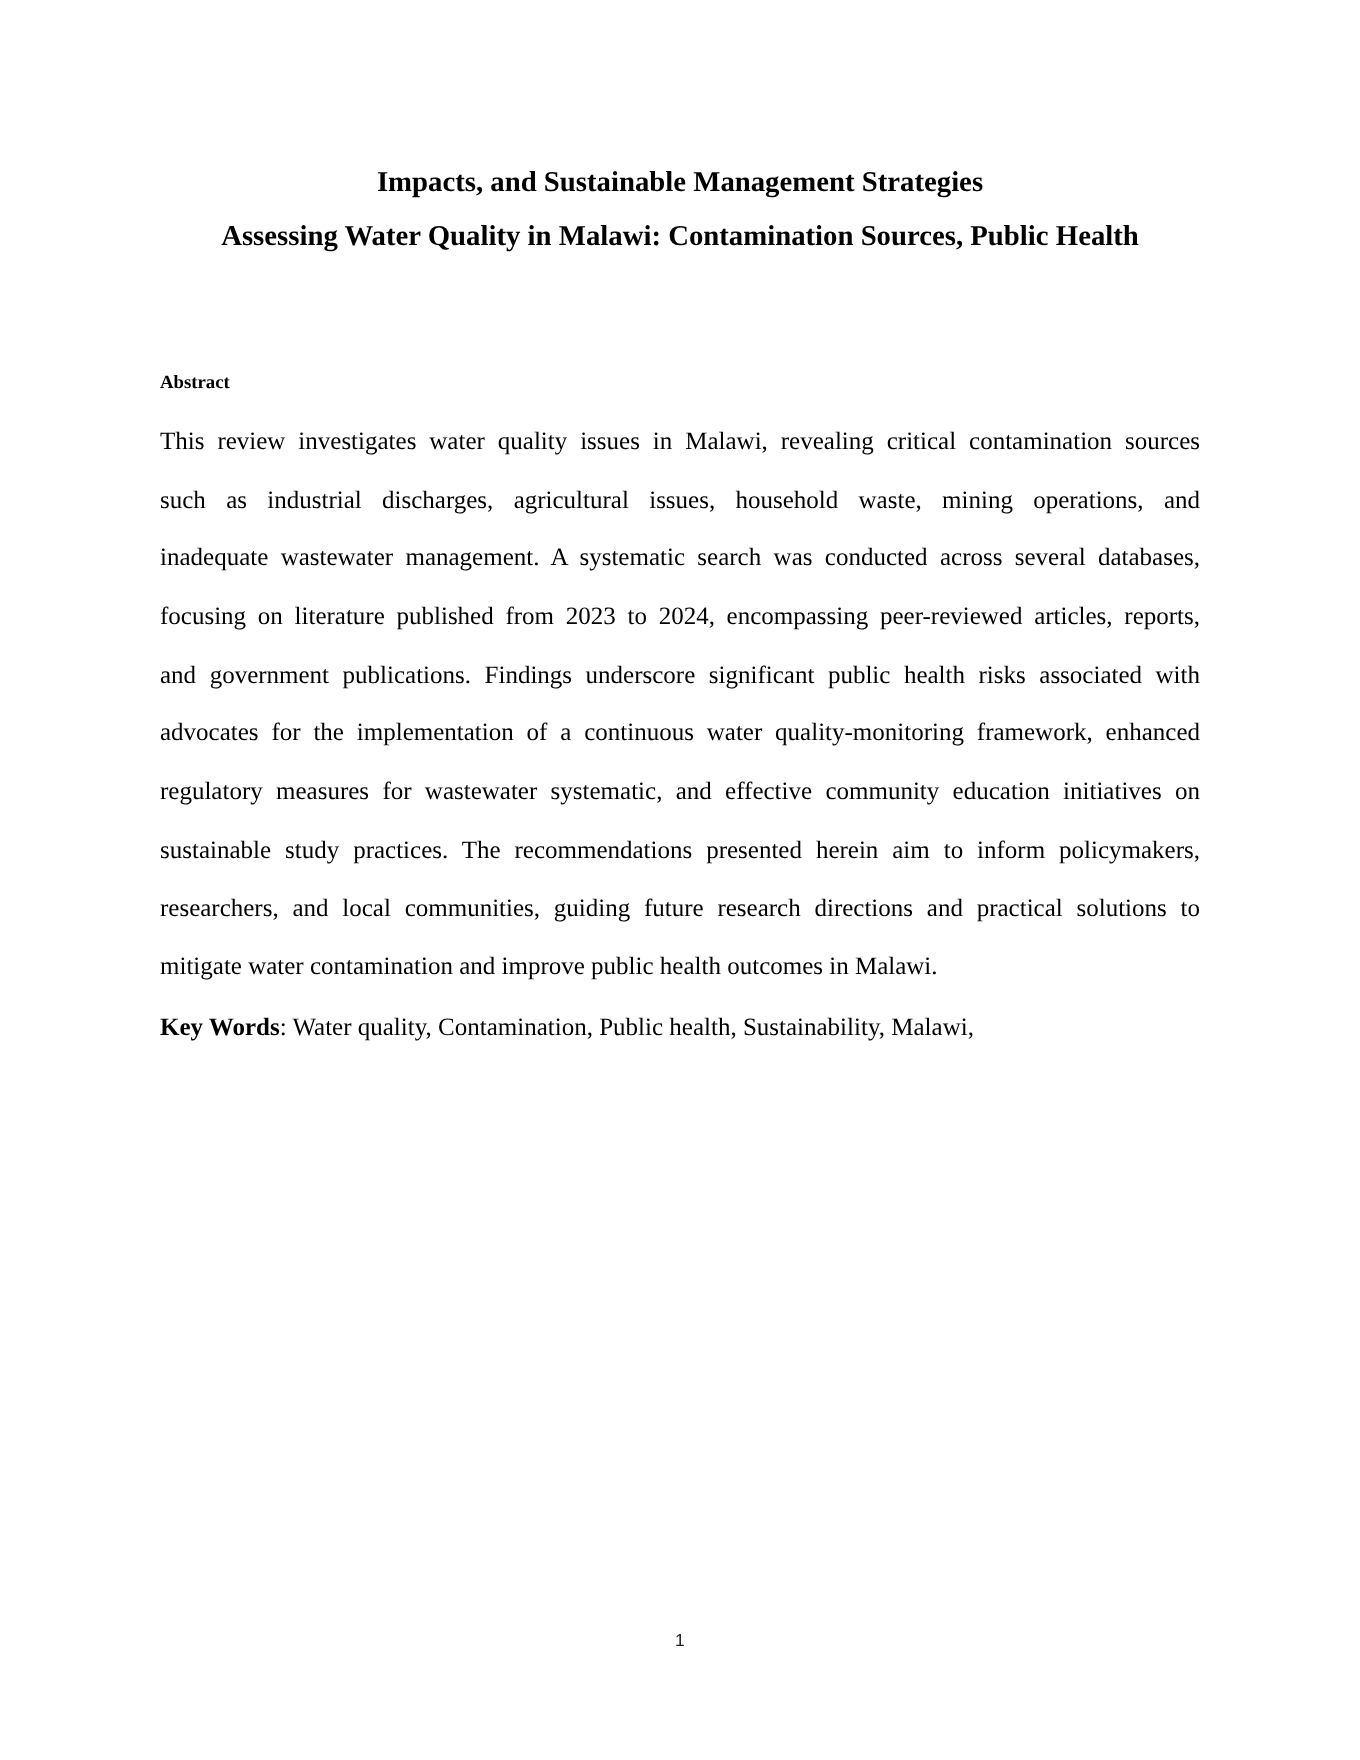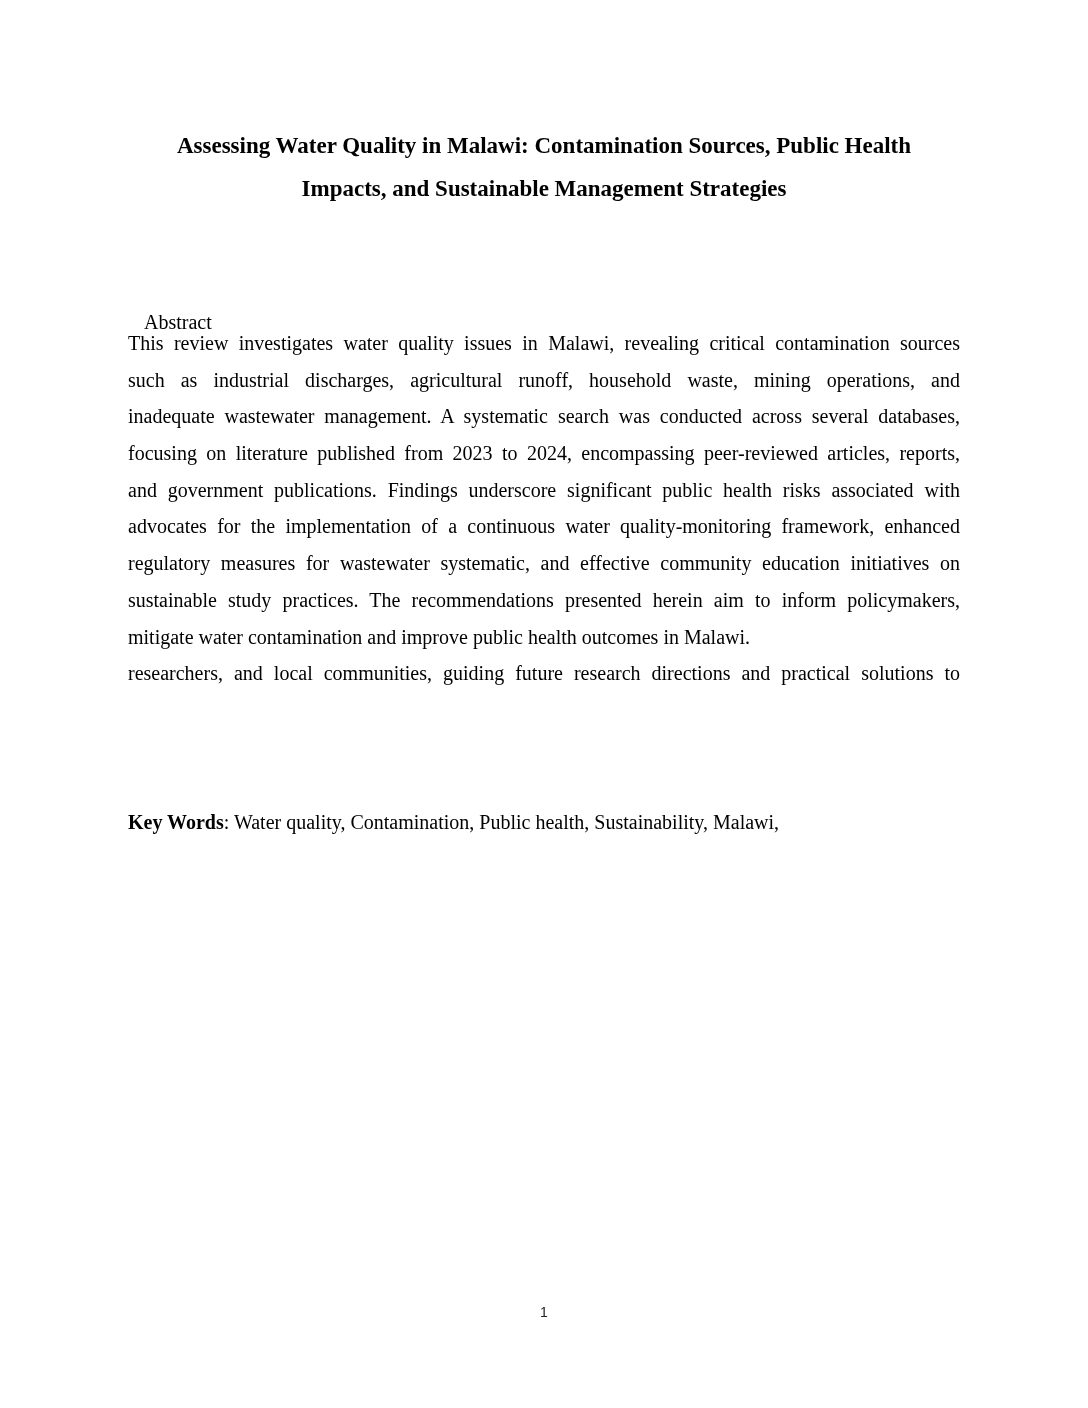--- a/index.html
+++ b/index.html
@@ -31,40 +31,41 @@
       font-weight: bold;
       font-size: 23px;
       line-height: 43px;
       margin: 0;
     }
     .title span { display: block; }
     .abstract-heading {
       position: absolute;
       left: 128px;
       top: 293px;
-      font-weight: normal;
-      font-size: 20px;
+      font-weight: bold;
+      font-size: 15px;
       line-height: 26px;
-      margin: 16px;
+      margin: 0;
     }
     .abstract-body {
       position: absolute;
       left: 128px;
       top: 325px;
       width: 832px;
       font-size: 20px;
       line-height: 36.7px;
       margin: 0;
     }
     .abstract-body .line {
       display: block;
       text-align: justify;
       text-align-last: justify;
       white-space: nowrap;
       height: 36.7px;
+      margin-top: 10px;
     }
     .abstract-body .line.last {
       text-align-last: left;
     }
     .keywords {
       position: absolute;
       left: 128px;
       top: 808px;
       font-size: 20px;
       line-height: 28px;
@@ -83,36 +84,36 @@
       line-height: 18px;
       color: #222222;
     }
   </style>
 </head>
 <body>
 
 <div class="page">
 
   <h1 class="title">
+    <span>Impacts, and Sustainable Management Strategies</span>
     <span>Assessing Water Quality in Malawi: Contamination Sources, Public Health</span>
-    <span>Impacts, and Sustainable Management Strategies</span>
   </h1>
 
   <h2 class="abstract-heading">Abstract</h2>
 
   <p class="abstract-body">
     <span class="line">This review investigates water quality issues in Malawi, revealing critical contamination sources</span>
-    <span class="line">such as industrial discharges, agricultural runoff, household waste, mining operations, and</span>
+    <span class="line">such as industrial discharges, agricultural issues, household waste, mining operations, and</span>
     <span class="line">inadequate wastewater management. A systematic search was conducted across several databases,</span>
     <span class="line">focusing on literature published from 2023 to 2024, encompassing peer-reviewed articles, reports,</span>
     <span class="line">and government publications. Findings underscore significant public health risks associated with</span>
     <span class="line">advocates for the implementation of a continuous water quality-monitoring framework, enhanced</span>
     <span class="line">regulatory measures for wastewater systematic, and effective community education initiatives on</span>
     <span class="line">sustainable study practices. The recommendations presented herein aim to inform policymakers,</span>
+    <span class="line">researchers, and local communities, guiding future research directions and practical solutions to</span>
     <span class="line last">mitigate water contamination and improve public health outcomes in Malawi.</span>
-    <span class="line">researchers, and local communities, guiding future research directions and practical solutions to</span>
   </p>
 
   <p class="keywords"><span class="kw-label">Key Words</span><span>: </span><span>Water quality, Contamination, Public health, Sustainability, Malawi,</span></p>
 
   <div class="page-number">1</div>
 
 </div>
 
 </body></html>

